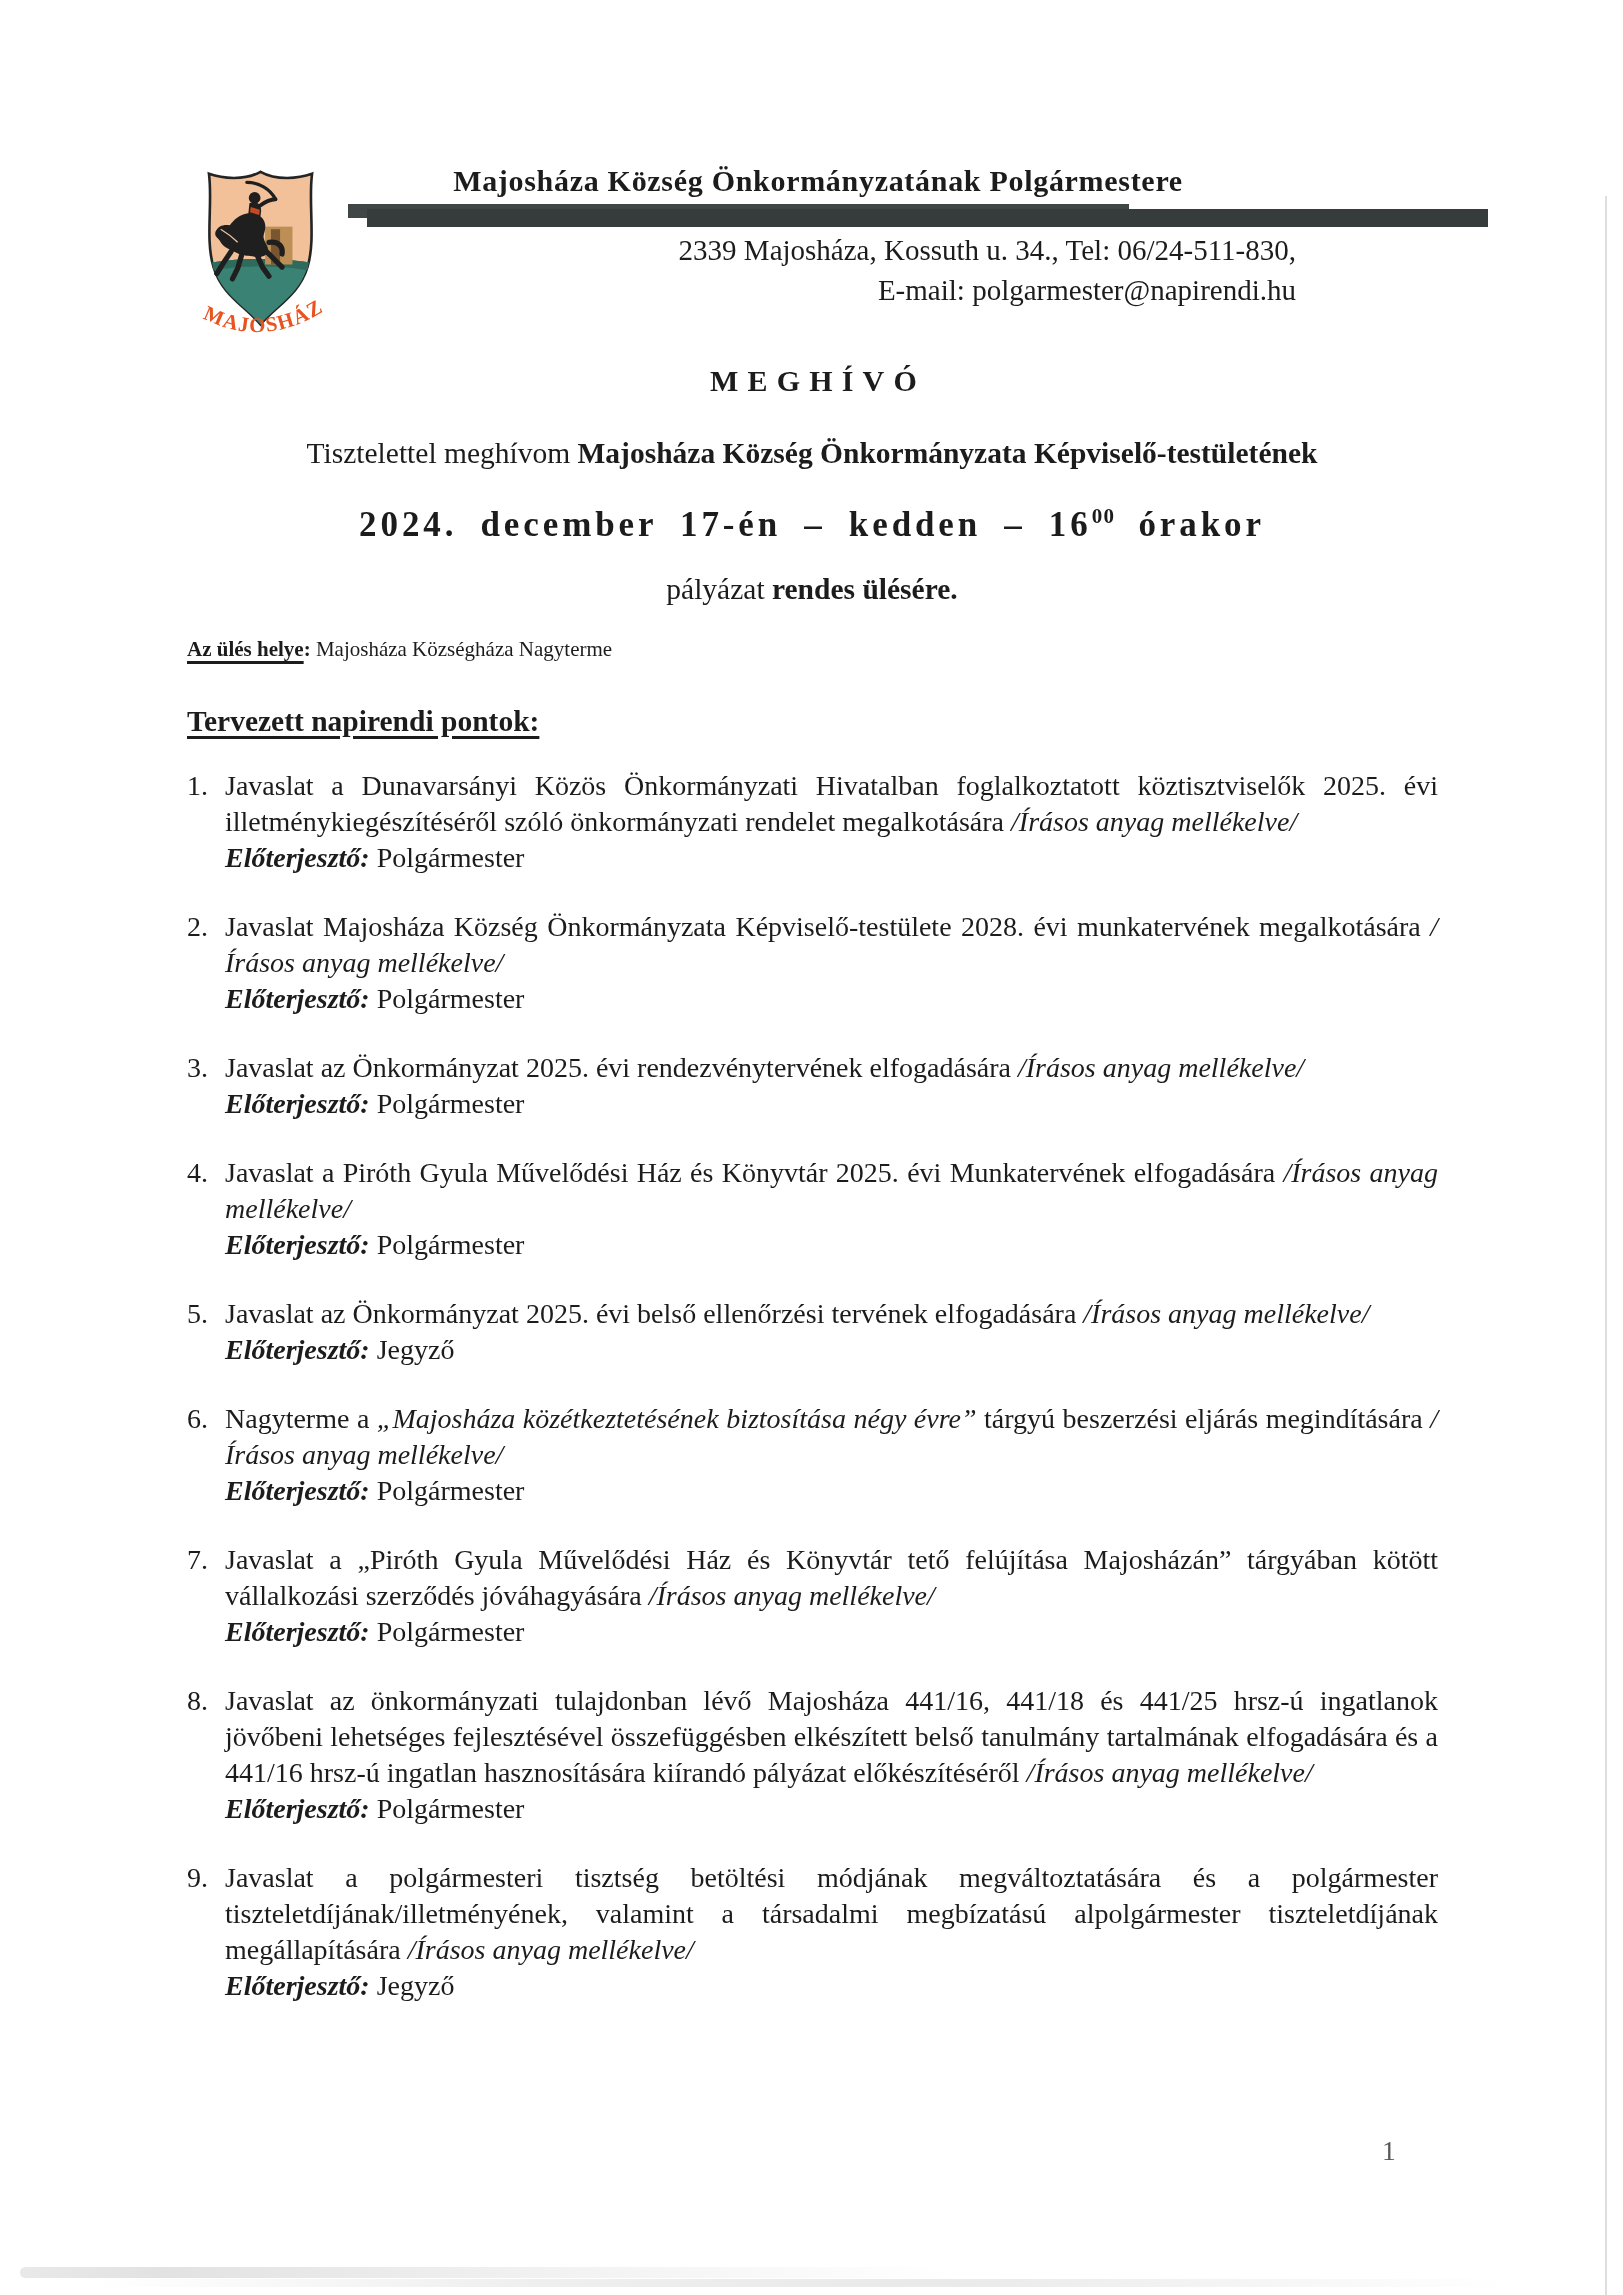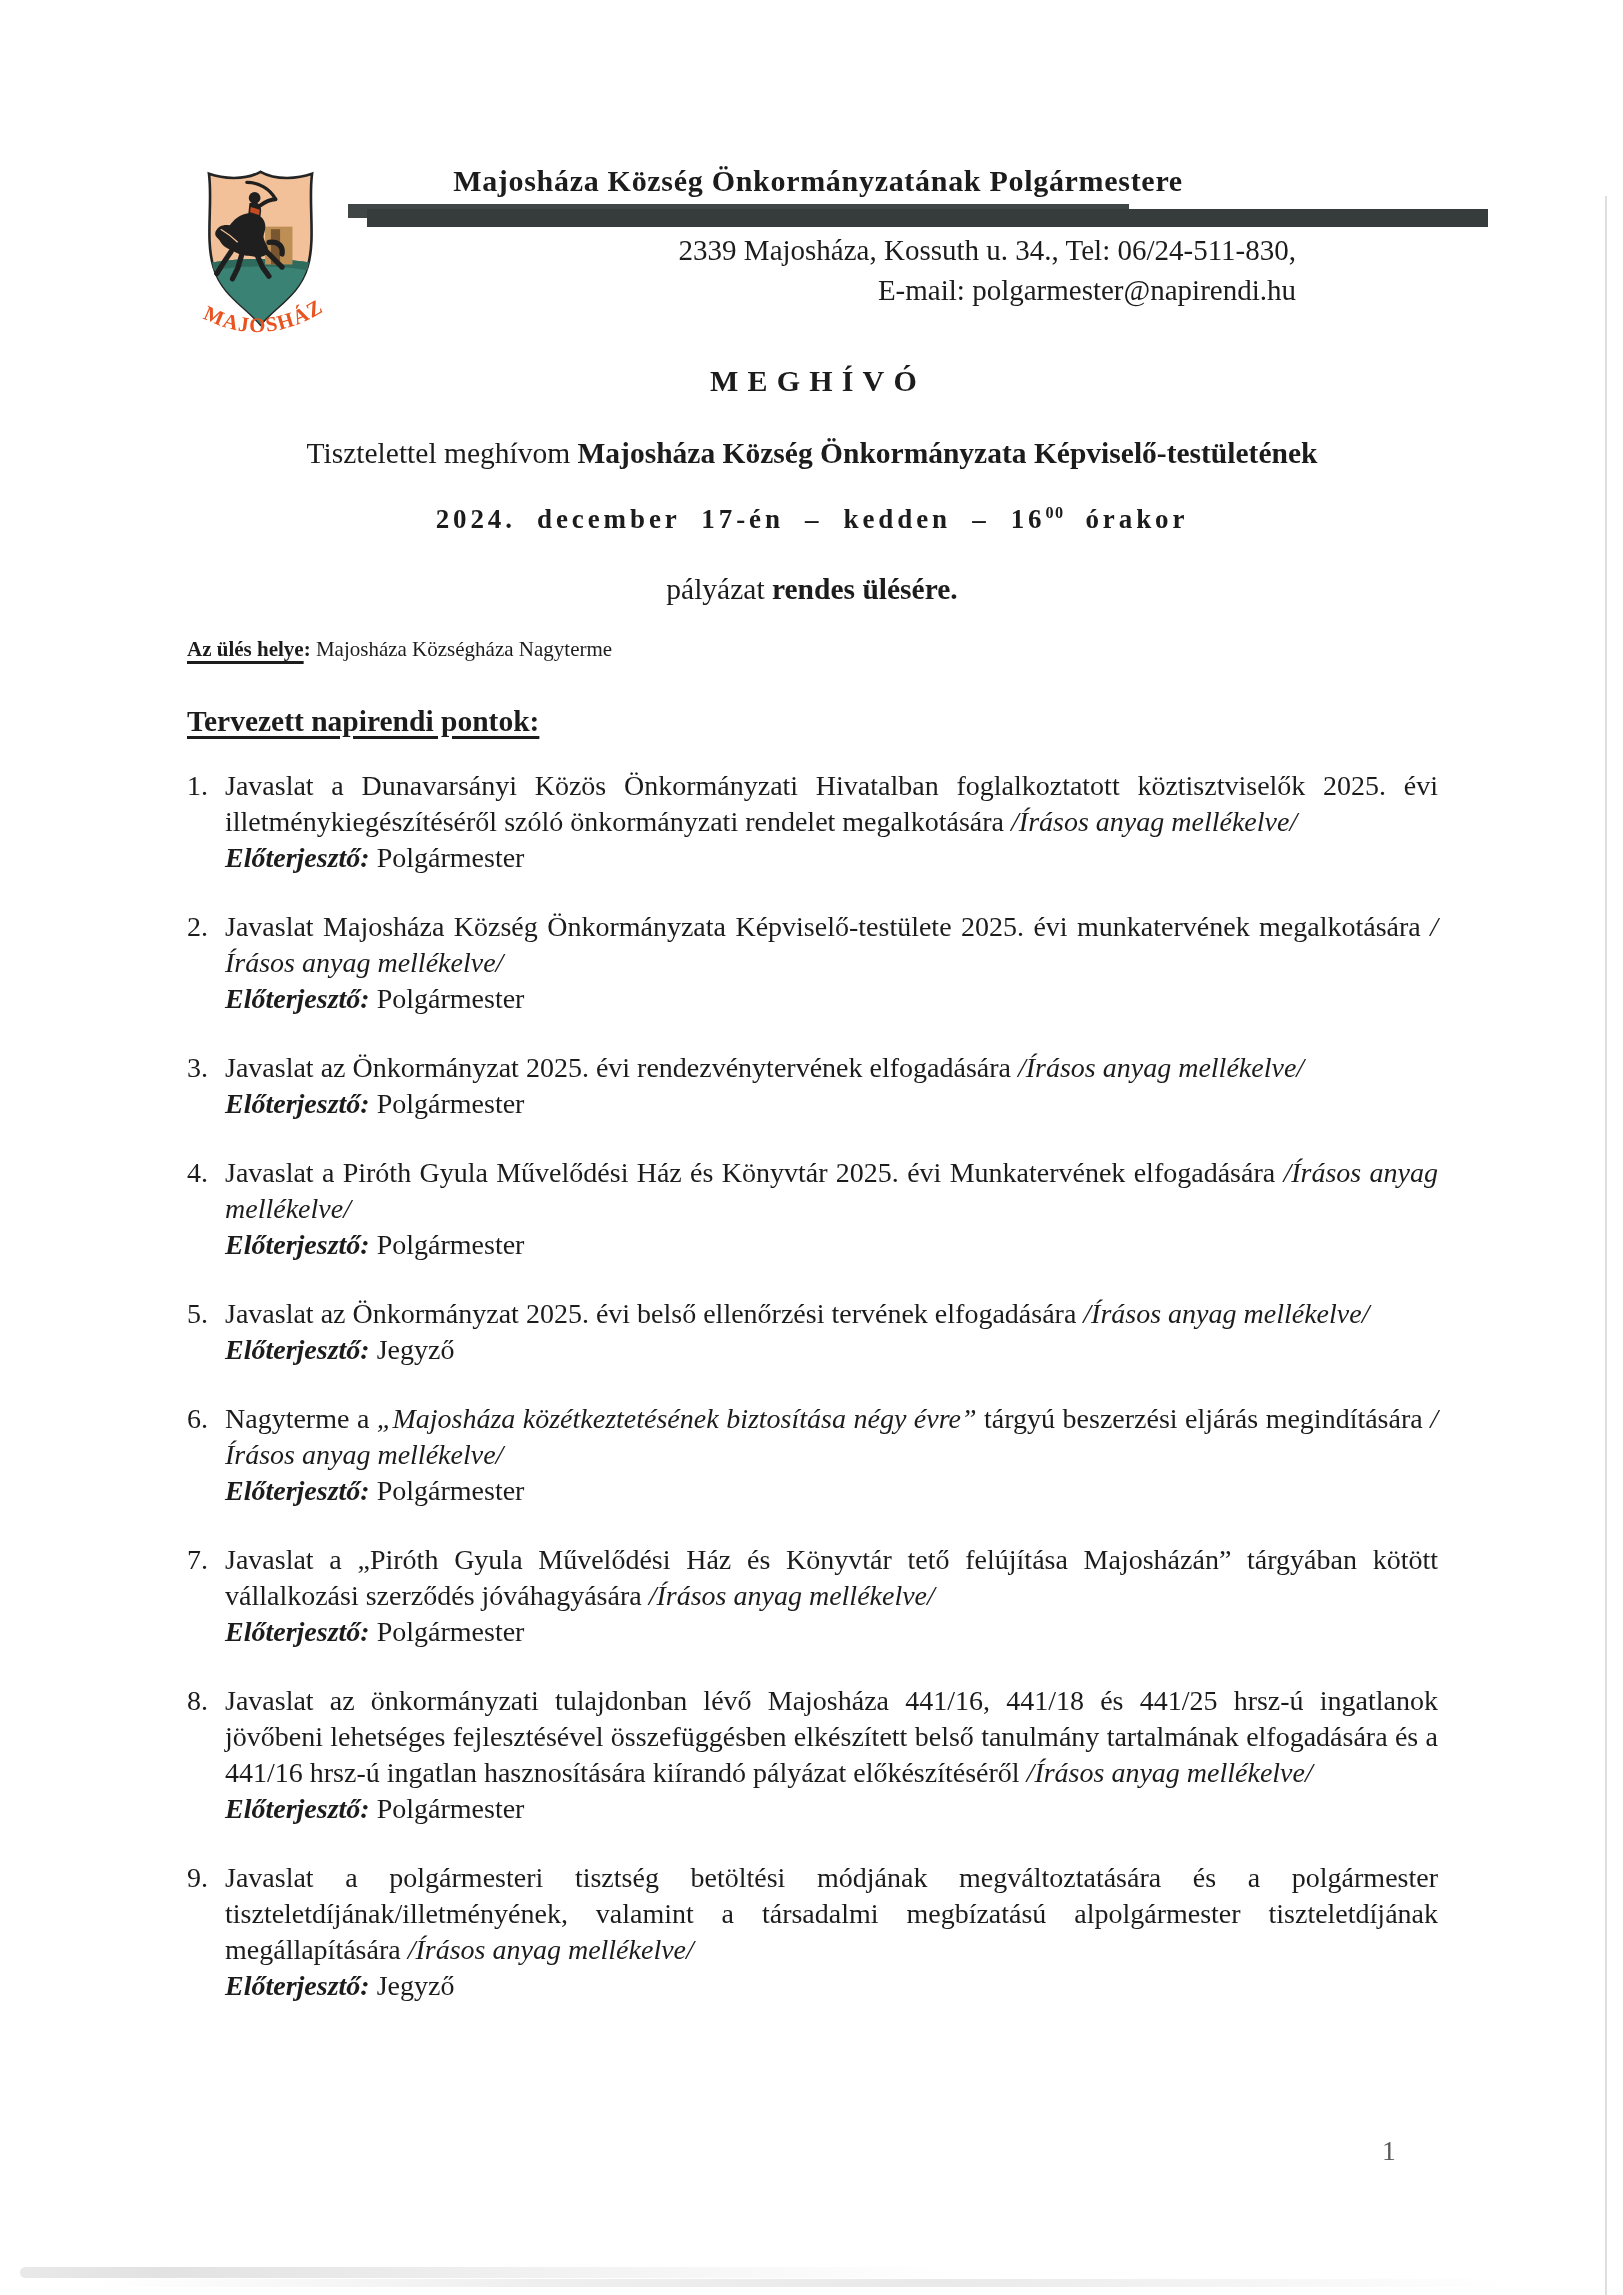--- a/index.html
+++ b/index.html
@@ -31,21 +31,21 @@
     position:absolute;left:340px;top:364px;width:956px;
     text-align:center;font-size:30px;font-weight:bold;letter-spacing:9.2px;
   }
   .intro{
     position:absolute;left:92px;top:437px;width:1440px;
     text-align:center;font-size:29.5px;
   }
   .intro .b{font-weight:bold;}
   .dateline{
     position:absolute;left:92px;top:504px;width:1440px;
-    text-align:center;font-size:27px;font-weight:bold;
+    text-align:center;font-size:35px;font-weight:bold;
     letter-spacing:3.9px;word-spacing:10.5px;
   }
   .dateline sup{font-size:0.6em;letter-spacing:1.3px;}
   .held{
     position:absolute;left:92px;top:573px;width:1440px;
     text-align:center;font-size:29.5px;
   }
   .held .b{font-weight:bold;}
   .venue{
     position:absolute;left:187px;top:637px;width:1309px;font-size:21px;
@@ -149,21 +149,21 @@
   <div class="agenda-heading">Tervezett napirendi pontok:</div>
 
   <div class="agenda">
       <div class="agenda-item">
         <span class="item-number">1.</span>
         <div class="item-text"><span>Javaslat a Dunavarsányi Közös Önkormányzati Hivatalban foglalkoztatott köztisztviselők 2025. évi illetménykiegészítéséről szóló önkormányzati rendelet megalkotására </span><span class="it">/Írásos anyag mellékelve/</span></div>
         <div class="presenter-line"><span class="presenter-label">Előterjesztő</span><span class="presenter-colon">: </span><span>Polgármester</span></div>
       </div>
       <div class="agenda-item">
         <span class="item-number">2.</span>
-        <div class="item-text"><span>Javaslat Majosháza Község Önkormányzata Képviselő-testülete 2025. évi munkatervének megalkotására </span><span class="it">/Írásos anyag mellékelve/</span></div>
+        <div class="item-text"><span>Javaslat Majosháza Község Önkormányzata Képviselő-testülete 2028. évi munkatervének megalkotására </span><span class="it">/Írásos anyag mellékelve/</span></div>
         <div class="presenter-line"><span class="presenter-label">Előterjesztő</span><span class="presenter-colon">: </span><span>Polgármester</span></div>
       </div>
       <div class="agenda-item">
         <span class="item-number">3.</span>
         <div class="item-text"><span>Javaslat az Önkormányzat 2025. évi rendezvénytervének elfogadására </span><span class="it">/Írásos anyag mellékelve/</span></div>
         <div class="presenter-line"><span class="presenter-label">Előterjesztő</span><span class="presenter-colon">: </span><span>Polgármester</span></div>
       </div>
       <div class="agenda-item">
         <span class="item-number">4.</span>
         <div class="item-text"><span>Javaslat a Piróth Gyula Művelődési Ház és Könyvtár 2025. évi Munkatervének elfogadására </span><span class="it">/Írásos anyag mellékelve/</span></div>

